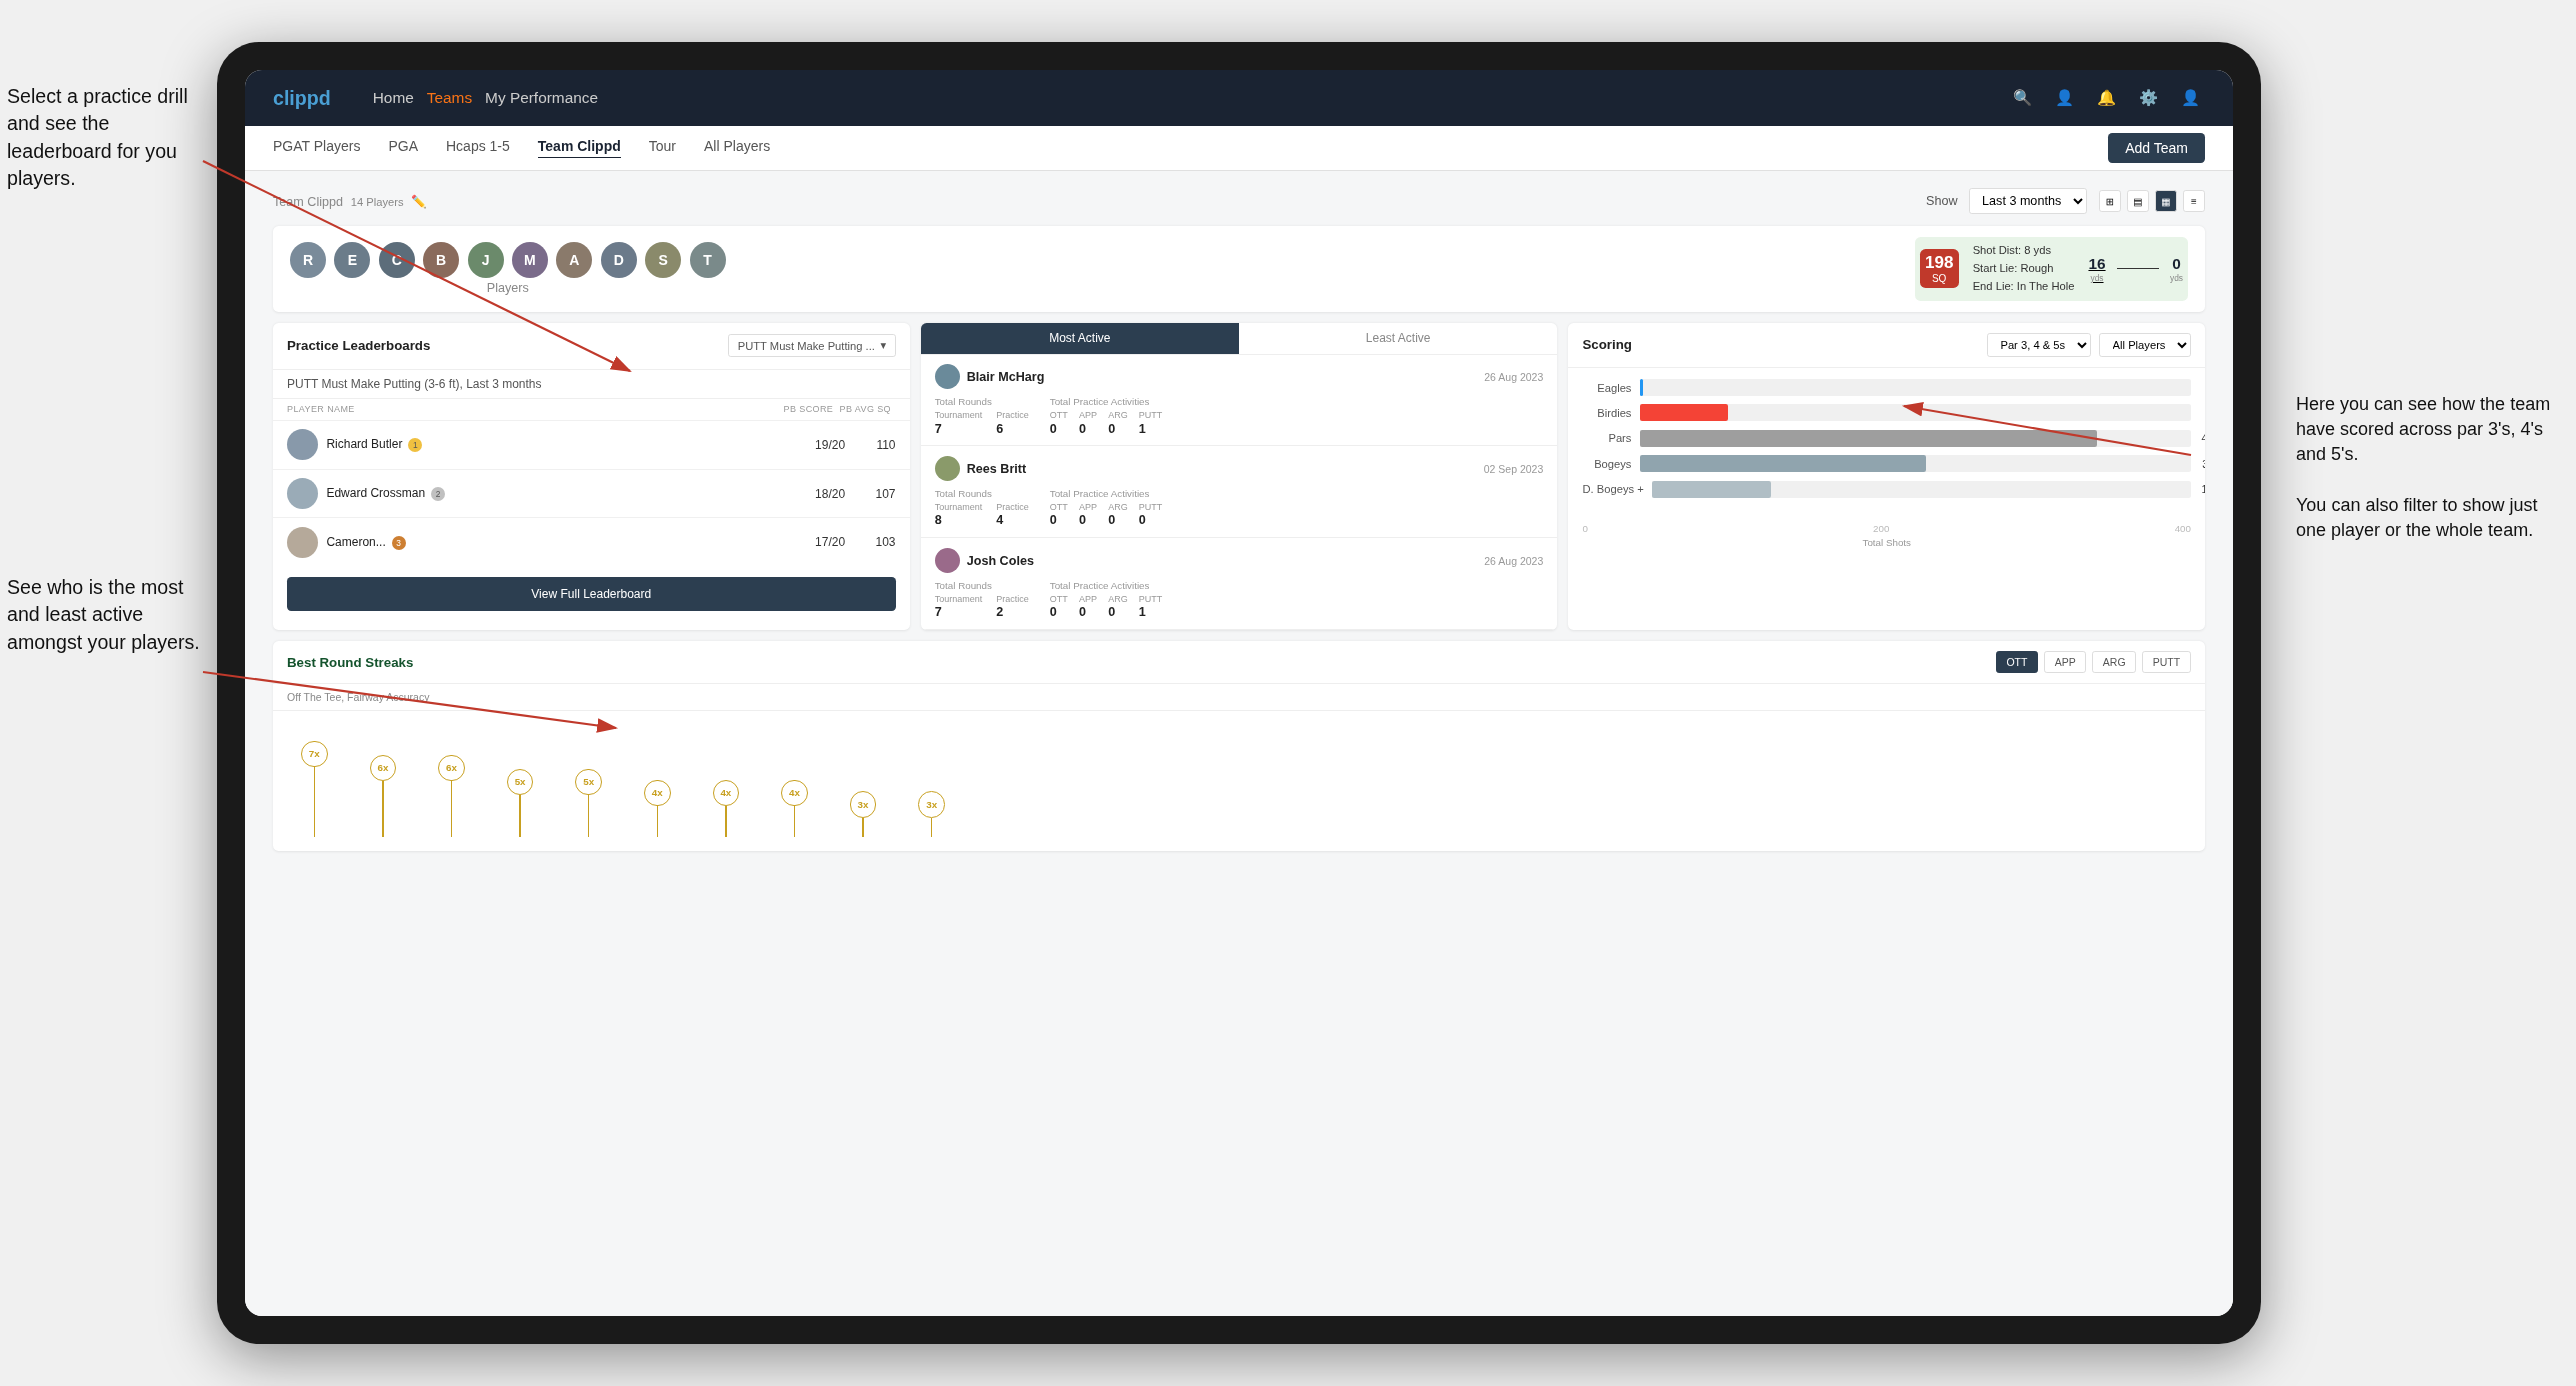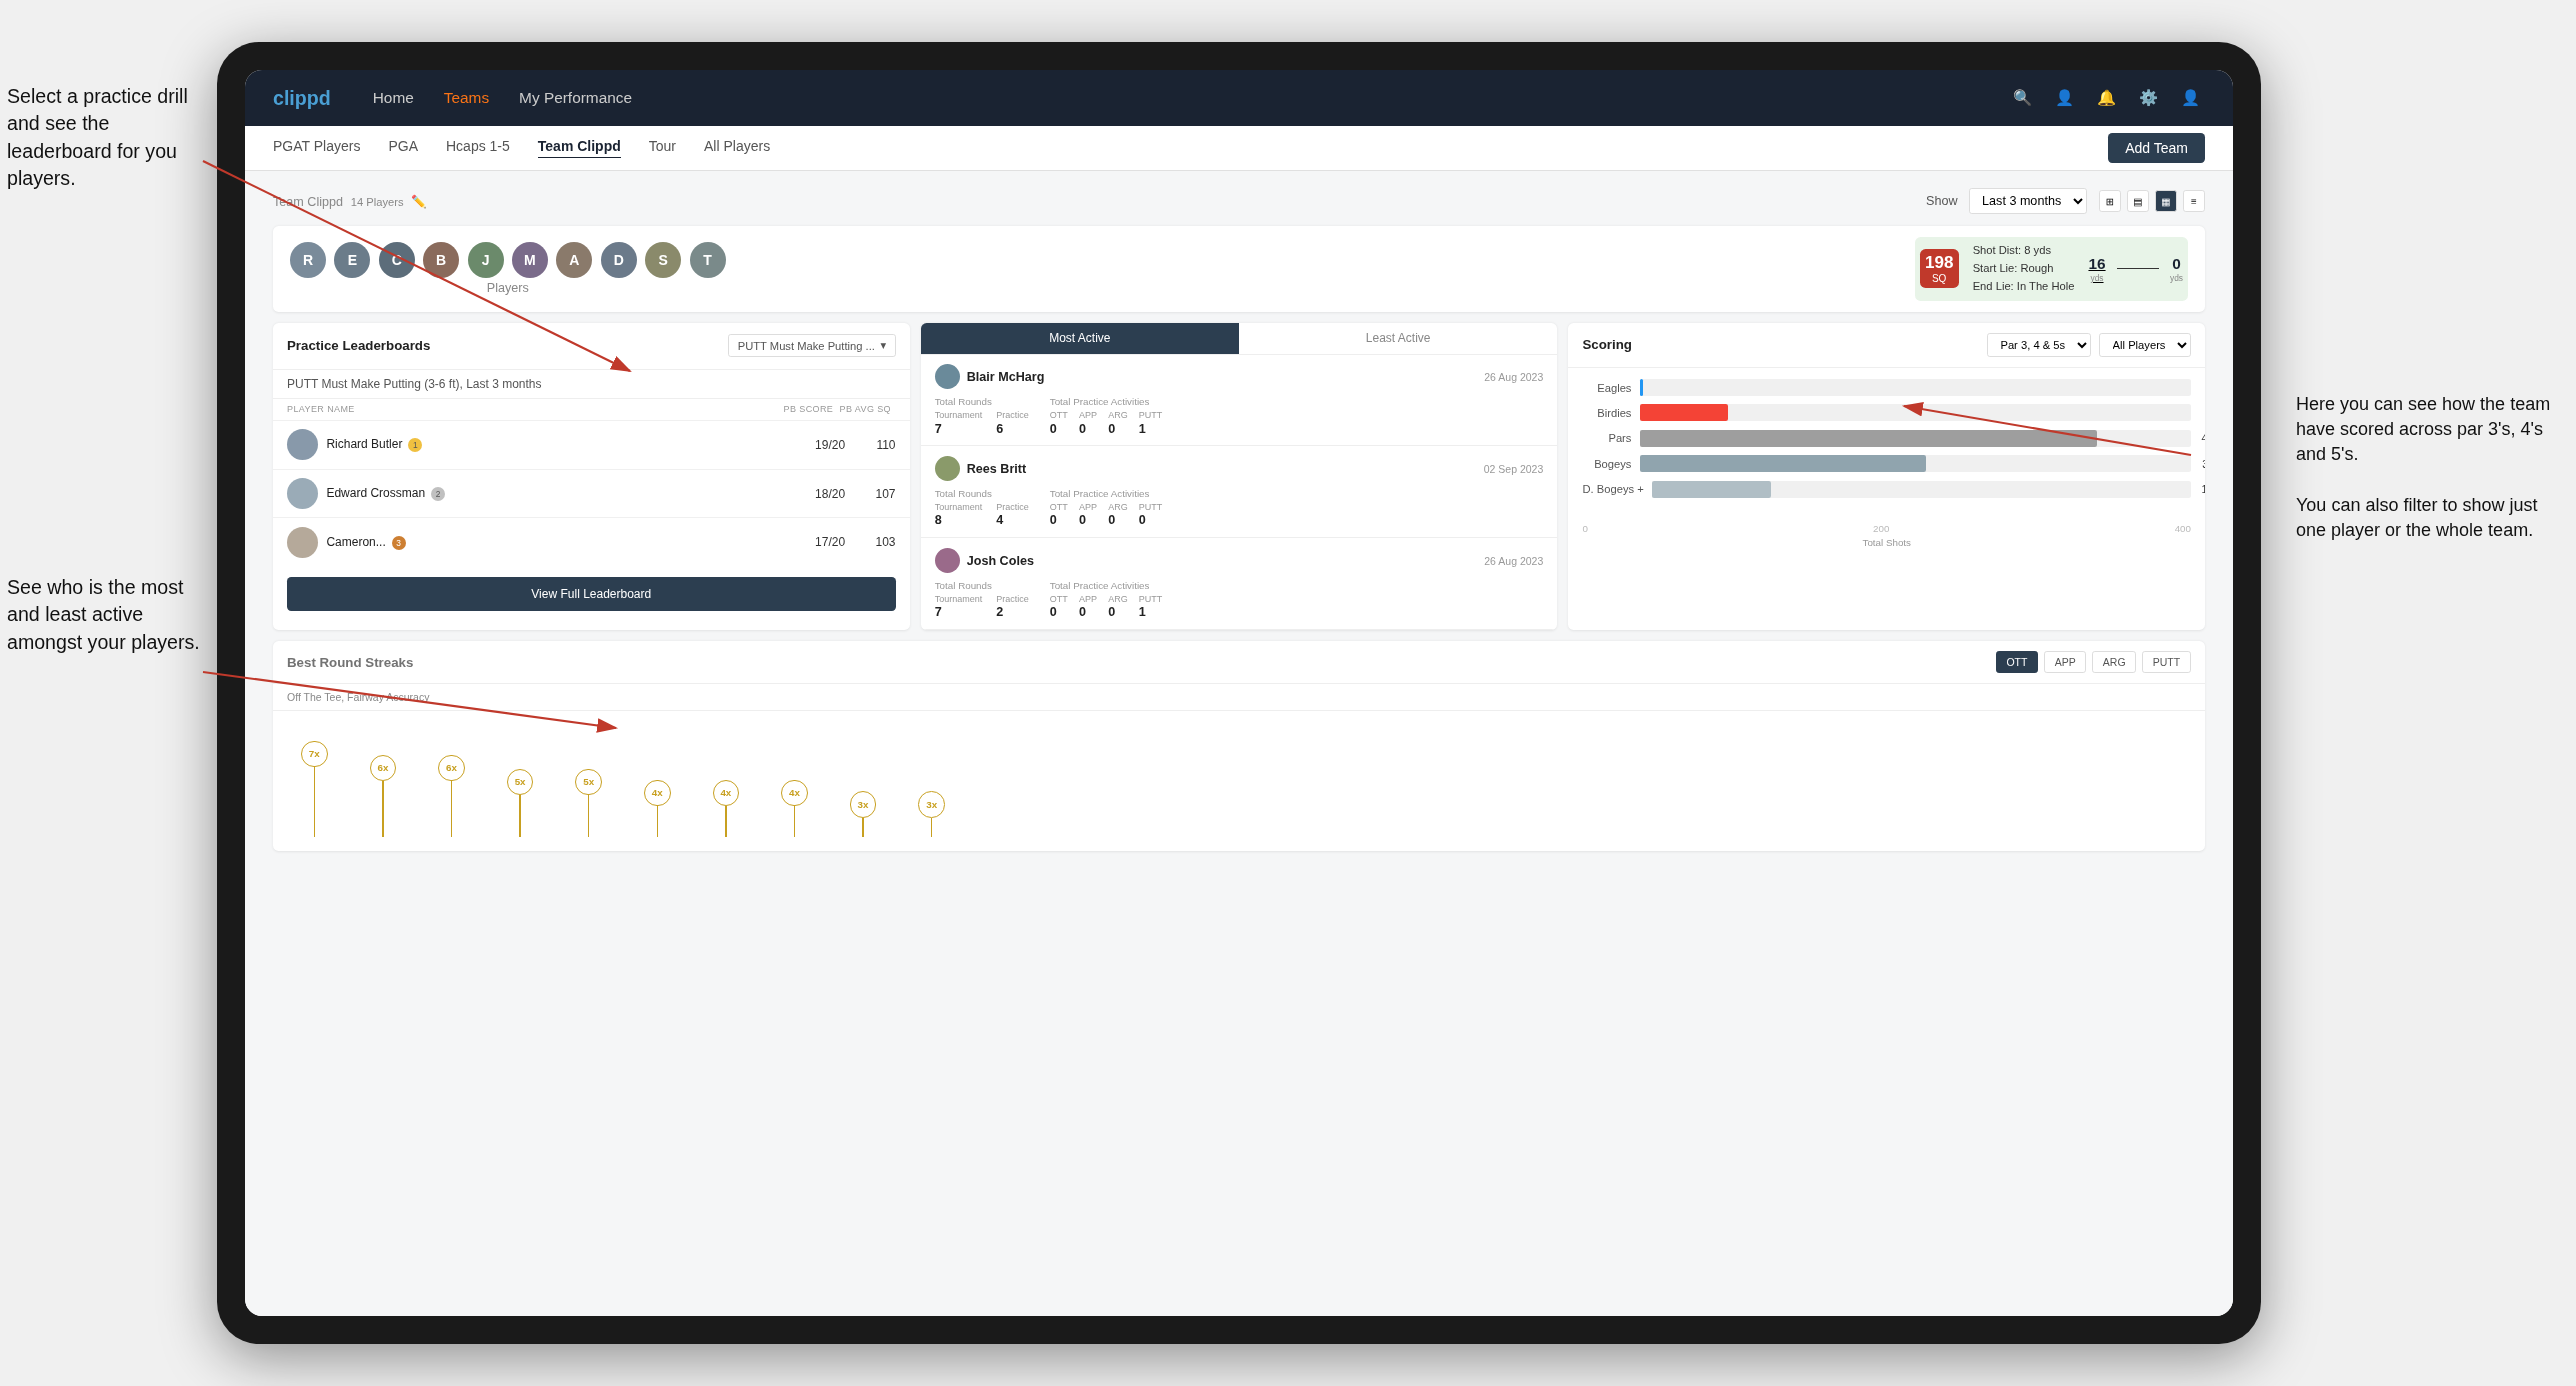--- a/index.html
+++ b/index.html
@@ -57,21 +57,21 @@
       flex-shrink: 0;
     }
     .navbar-brand {
       color: #4a9fd4;
       font-size: 19.6px;
       font-weight: 700;
       margin-right: 42px;
     }
     .navbar-nav {
       display: flex;
-      gap: 30px;
+      gap: 13px;
       flex: 1;
     }
     .navbar-nav a {
       color: #ccc;
       text-decoration: none;
       font-size: 15.4px;
     }
     .navbar-nav a.active { color: #f97316; }
     .navbar-icons {
       display: flex;
@@ -452,21 +452,21 @@
       box-shadow: 0 0.7px 2.8px rgba(0,0,0,0.08);
       overflow: hidden;
     }
     .streaks-header {
       display: flex;
       align-items: center;
       justify-content: space-between;
       padding: 9.8px 14px;
       border-bottom: 0.7px solid #eee;
     }
-    .streaks-title { font-size: 13.3px; font-weight: 600; color: #737373; }
+    .streaks-title { font-size: 13.3px; font-weight: 600; color: #14532d; }
     .streaks-tabs {
       display: flex;
       gap: 5.6px;
     }
     .streaks-tab {
       border: 0.7px solid #ddd;
       border-radius: 2.8px;
       padding: 4.2px 9.8px;
       font-size: 10.5px;
       cursor: pointer;

